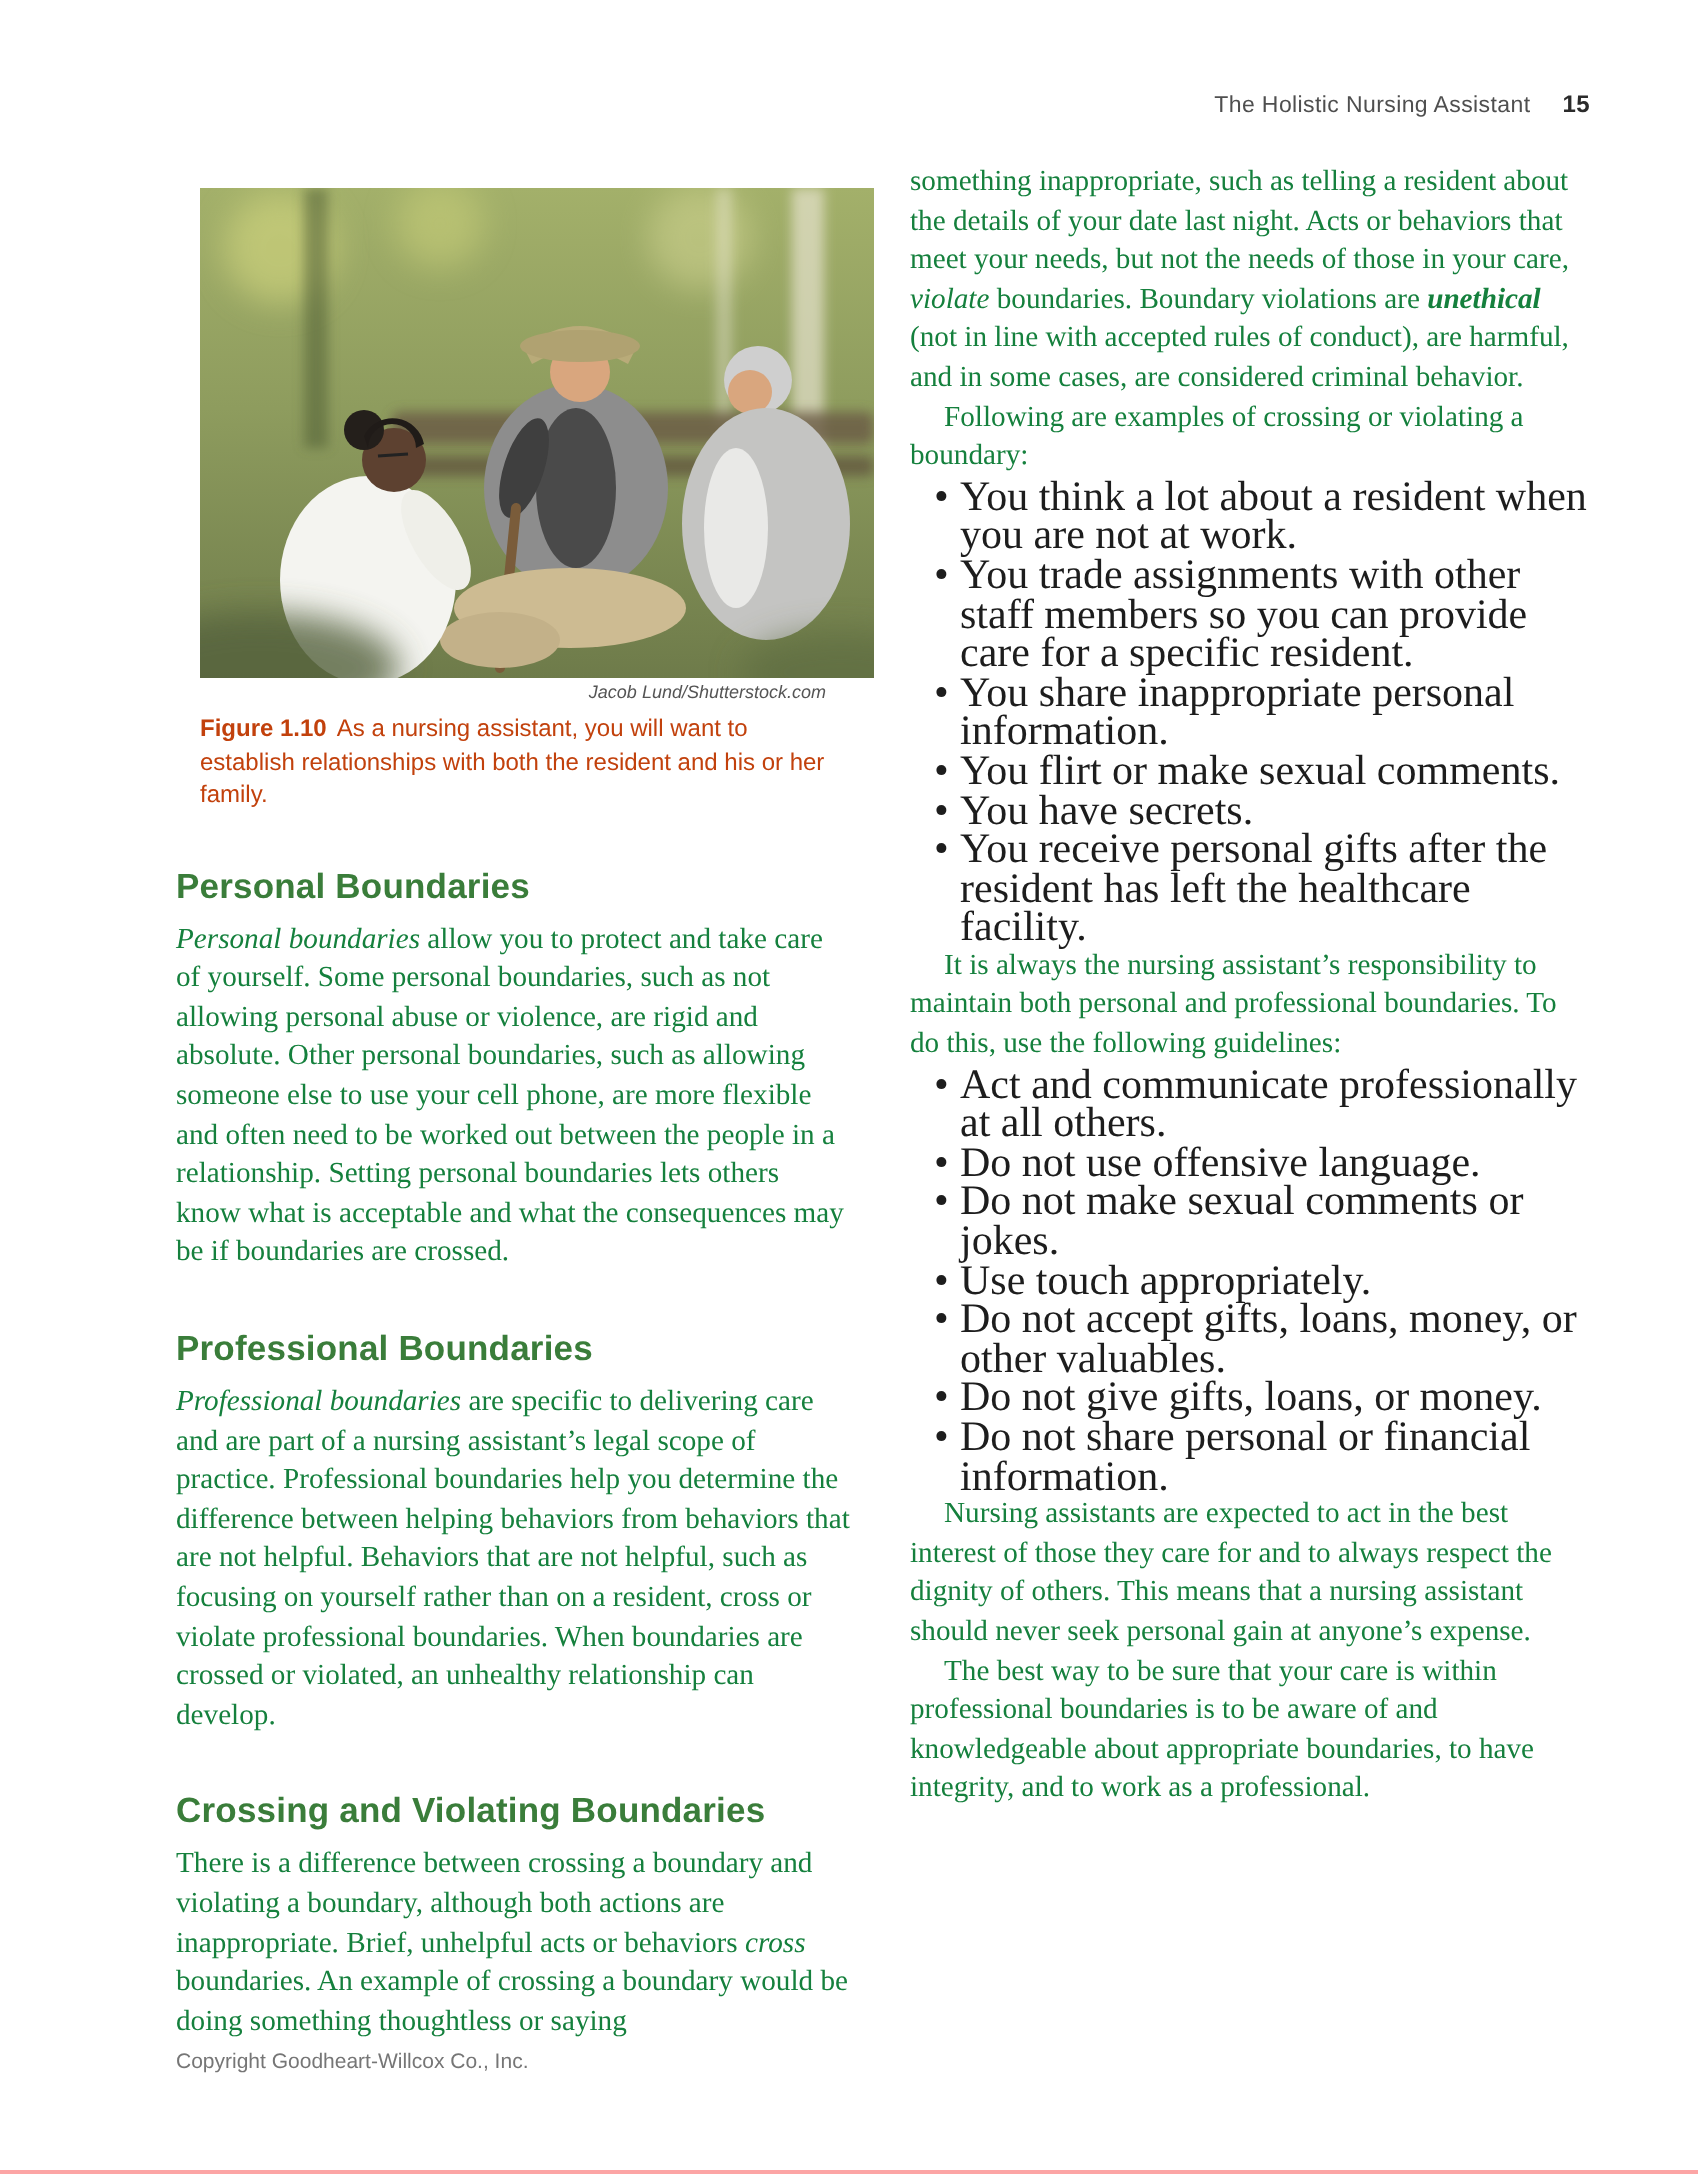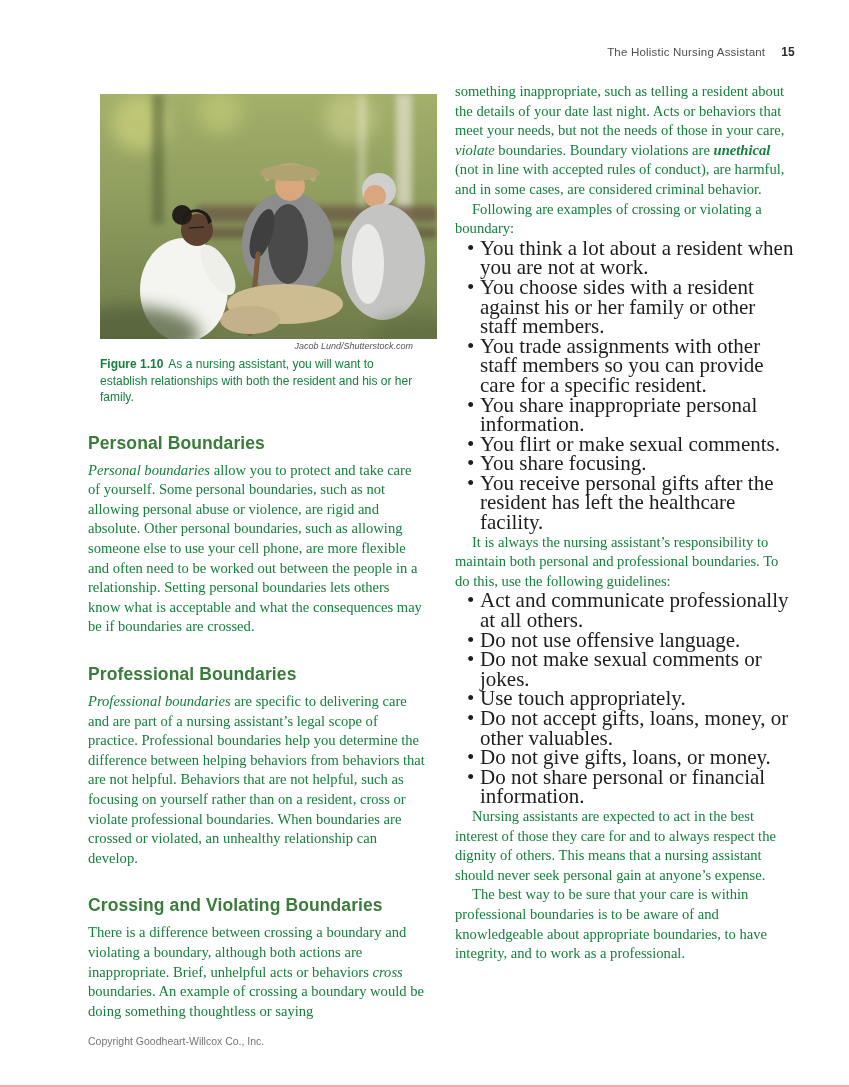--- a/index.html
+++ b/index.html
@@ -52,21 +52,21 @@
     font-style: italic;
     font-size: 9px;
     color: #555555;
     text-align: right;
     margin-top: 2px;
   }
   .caption {
     font-family: "Liberation Sans", sans-serif;
     font-size: 12px;
     line-height: 1.38;
-    color: #15803d;
+    color: #c2410c;
     margin: 5px 0 0 0;
   }
   .cap-label { font-weight: bold; margin-right: 5px; }
 
   .section-heading {
     font-family: "Liberation Sans", sans-serif;
     font-size: 17.5px;
     font-weight: bold;
     color: var(--heading-green, #3a7d3a);
     margin: 27px 0 7px 0;
@@ -90,21 +90,21 @@
   }
   .bullet-list li { position: relative; padding-left: 13px; }
   .bullet-list li::before { content: "\2022"; position: absolute; left: 0; }
 
   .seg-i { font-style: italic; }
   .seg-bi { font-style: italic; font-weight: 700; }
 
   .page-footer {
     position: absolute;
     left: 88px;
-    bottom: 38px;
+    bottom: 48px;
     font-family: "Liberation Sans", sans-serif;
     font-size: 10.5px;
     color: #767676;
   }
 </style>
 </head>
 <body>
 
 <div class="page">
 
@@ -178,25 +178,24 @@
       <h2 class="section-heading">Crossing and Violating Boundaries</h2>
       <p class="body-text"><span>There is a difference between crossing a boundary and violating a boundary, although both actions are inappropriate. Brief, unhelpful acts or behaviors </span><span class="seg-i">cross</span><span> boundaries. An example of crossing a boundary would be doing something thoughtless or saying</span></p>
     </section>
 
     <section class="col col-right">
       <p class="body-text"><span>something inappropriate, such as telling a resident about the details of your date last night. Acts or behaviors that meet your needs, but not the needs of those in your care, </span><span class="seg-i">violate</span><span> boundaries. Boundary violations are </span><span class="seg-bi">unethical</span><span> (not in line with accepted rules of conduct), are harmful, and in some cases, are considered criminal behavior.</span></p>
       <p class="body-text indent">Following are examples of crossing or violating a boundary:</p>
 
       <ul class="bullet-list">
         <li>You think a lot about a resident when you are not at work.</li>
-        <li>You choose sides with a resident against his or her family or other staff members.</li>
         <li>You trade assignments with other staff members so you can provide care for a specific resident.</li>
         <li>You share inappropriate personal information.</li>
         <li>You flirt or make sexual comments.</li>
-        <li>You share focusing.</li>
+        <li>You have secrets.</li>
         <li>You receive personal gifts after the resident has left the healthcare facility.</li>
       </ul>
 
       <p class="body-text indent">It is always the nursing assistant’s responsibility to maintain both personal and professional boundaries. To do this, use the following guidelines:</p>
 
       <ul class="bullet-list">
         <li>Act and communicate professionally at all others.</li>
         <li>Do not use offensive language.</li>
         <li>Do not make sexual comments or jokes.</li>
         <li>Use touch appropriately.</li>

